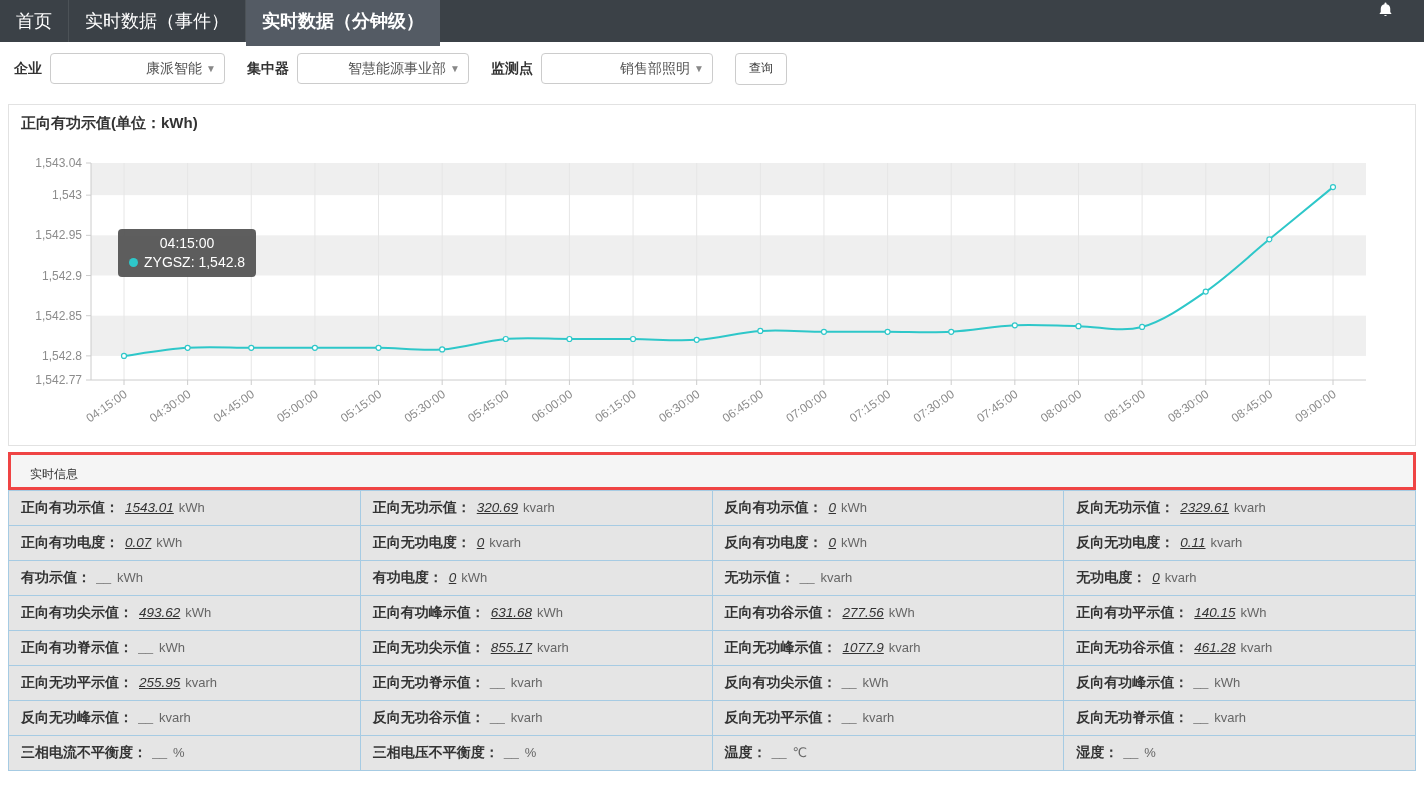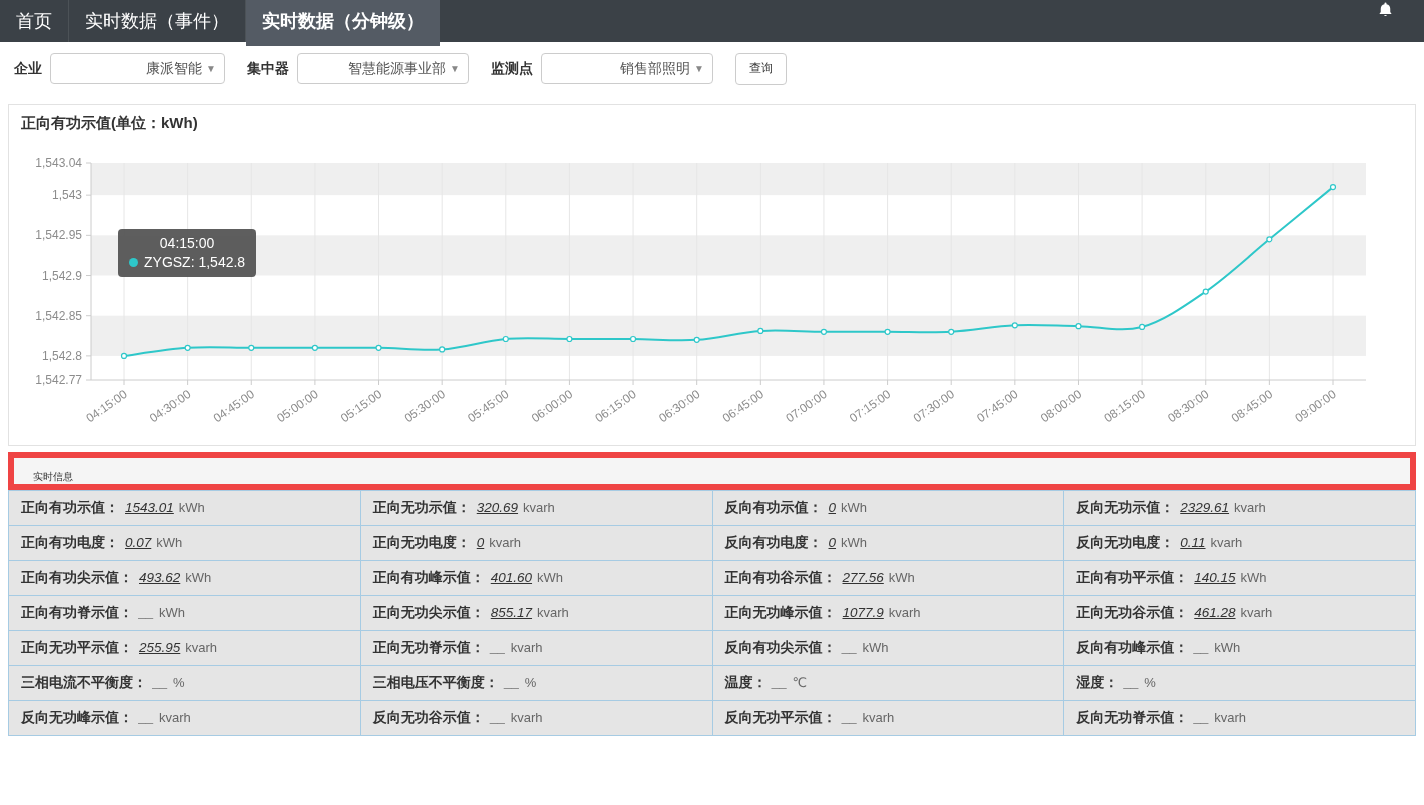--- a/index.html
+++ b/index.html
@@ -38,22 +38,22 @@
   .chart-wrap { position:relative; }
   #chart { display:block; width:1406px; height:310px; }
   .tooltip { position:absolute; left:109px; top:94px; background:rgba(82,82,82,.93); border-radius:4px;
     color:#fff; font-size:14px; padding:6px 11px 7px; pointer-events:none; white-space:nowrap; }
   .tt-time { text-align:center; margin-bottom:3px; }
   .tt-row { display:flex; align-items:center; }
   .tt-dot { width:9px; height:9px; border-radius:50%; background:#2ec7c9; margin-right:6px; display:inline-block; }
 
   
   .info-panel { margin-top:6px; }
-  .info-header { height:38px; line-height:38px; background:#f5f5f5; border:6px solid #ef4444;
-    padding-left:19px; font-size:10px; color:#333; }
+  .info-header { height:38px; line-height:38px; background:#f5f5f5; border:3px solid #ef4444;
+    padding-left:19px; font-size:12px; color:#333; }
   table.info { width:100%; border-collapse:collapse; table-layout:fixed; background:#e5e5e5; }
   table.info td { border:1px solid #a6cbe3; height:35px; padding-left:12px; font-size:14px;
     vertical-align:middle; white-space:nowrap; overflow:hidden; }
   .lbl { font-weight:bold; color:#333; }
   .val { font-style:italic; text-decoration:underline; color:#333; margin:0 5px 0 6px; font-size:13.5px; }
   .val.empty { text-decoration:none; }
   .unit { color:#666; font-size:13px; }
 </style>
 </head>
 <body>
@@ -254,46 +254,52 @@
             <td><span class="lbl">反向有功示值：</span><span class="val">0</span><span class="unit">kWh</span></td>
             <td><span class="lbl">反向无功示值：</span><span class="val">2329.61</span><span class="unit">kvarh</span></td>
           </tr>
           <tr>
             <td><span class="lbl">正向有功电度：</span><span class="val">0.07</span><span class="unit">kWh</span></td>
             <td><span class="lbl">正向无功电度：</span><span class="val">0</span><span class="unit">kvarh</span></td>
             <td><span class="lbl">反向有功电度：</span><span class="val">0</span><span class="unit">kWh</span></td>
             <td><span class="lbl">反向无功电度：</span><span class="val">0.11</span><span class="unit">kvarh</span></td>
           </tr>
           <tr>
+            <td><span class="lbl">有功示值：</span><span class="val empty">__</span><span class="unit">kWh</span></td>
+            <td><span class="lbl">有功电度：</span><span class="val">0</span><span class="unit">kWh</span></td>
+            <td><span class="lbl">无功示值：</span><span class="val empty">__</span><span class="unit">kvarh</span></td>
+            <td><span class="lbl">无功电度：</span><span class="val">0</span><span class="unit">kvarh</span></td>
+          </tr>
+          <tr>
             <td><span class="lbl">正向有功尖示值：</span><span class="val">493.62</span><span class="unit">kWh</span></td>
-            <td><span class="lbl">正向有功峰示值：</span><span class="val">401.60</span><span class="unit">kWh</span></td>
+            <td><span class="lbl">正向有功峰示值：</span><span class="val">631.68</span><span class="unit">kWh</span></td>
             <td><span class="lbl">正向有功谷示值：</span><span class="val">277.56</span><span class="unit">kWh</span></td>
             <td><span class="lbl">正向有功平示值：</span><span class="val">140.15</span><span class="unit">kWh</span></td>
           </tr>
           <tr>
             <td><span class="lbl">正向有功脊示值：</span><span class="val empty">__</span><span class="unit">kWh</span></td>
             <td><span class="lbl">正向无功尖示值：</span><span class="val">855.17</span><span class="unit">kvarh</span></td>
             <td><span class="lbl">正向无功峰示值：</span><span class="val">1077.9</span><span class="unit">kvarh</span></td>
             <td><span class="lbl">正向无功谷示值：</span><span class="val">461.28</span><span class="unit">kvarh</span></td>
           </tr>
           <tr>
             <td><span class="lbl">正向无功平示值：</span><span class="val">255.95</span><span class="unit">kvarh</span></td>
             <td><span class="lbl">正向无功脊示值：</span><span class="val empty">__</span><span class="unit">kvarh</span></td>
             <td><span class="lbl">反向有功尖示值：</span><span class="val empty">__</span><span class="unit">kWh</span></td>
             <td><span class="lbl">反向有功峰示值：</span><span class="val empty">__</span><span class="unit">kWh</span></td>
           </tr>
           <tr>
+            <td><span class="lbl">反向无功峰示值：</span><span class="val empty">__</span><span class="unit">kvarh</span></td>
+            <td><span class="lbl">反向无功谷示值：</span><span class="val empty">__</span><span class="unit">kvarh</span></td>
+            <td><span class="lbl">反向无功平示值：</span><span class="val empty">__</span><span class="unit">kvarh</span></td>
+            <td><span class="lbl">反向无功脊示值：</span><span class="val empty">__</span><span class="unit">kvarh</span></td>
+          </tr>
+          <tr>
             <td><span class="lbl">三相电流不平衡度：</span><span class="val empty">__</span><span class="unit">%</span></td>
             <td><span class="lbl">三相电压不平衡度：</span><span class="val empty">__</span><span class="unit">%</span></td>
             <td><span class="lbl">温度：</span><span class="val empty">__</span><span class="unit">℃</span></td>
             <td><span class="lbl">湿度：</span><span class="val empty">__</span><span class="unit">%</span></td>
           </tr>
-          <tr>
-            <td><span class="lbl">反向无功峰示值：</span><span class="val empty">__</span><span class="unit">kvarh</span></td>
-            <td><span class="lbl">反向无功谷示值：</span><span class="val empty">__</span><span class="unit">kvarh</span></td>
-            <td><span class="lbl">反向无功平示值：</span><span class="val empty">__</span><span class="unit">kvarh</span></td>
-            <td><span class="lbl">反向无功脊示值：</span><span class="val empty">__</span><span class="unit">kvarh</span></td>
-          </tr>
         </tbody>
       </table>
   </div>
 
 </div>
 
 </body></html>

